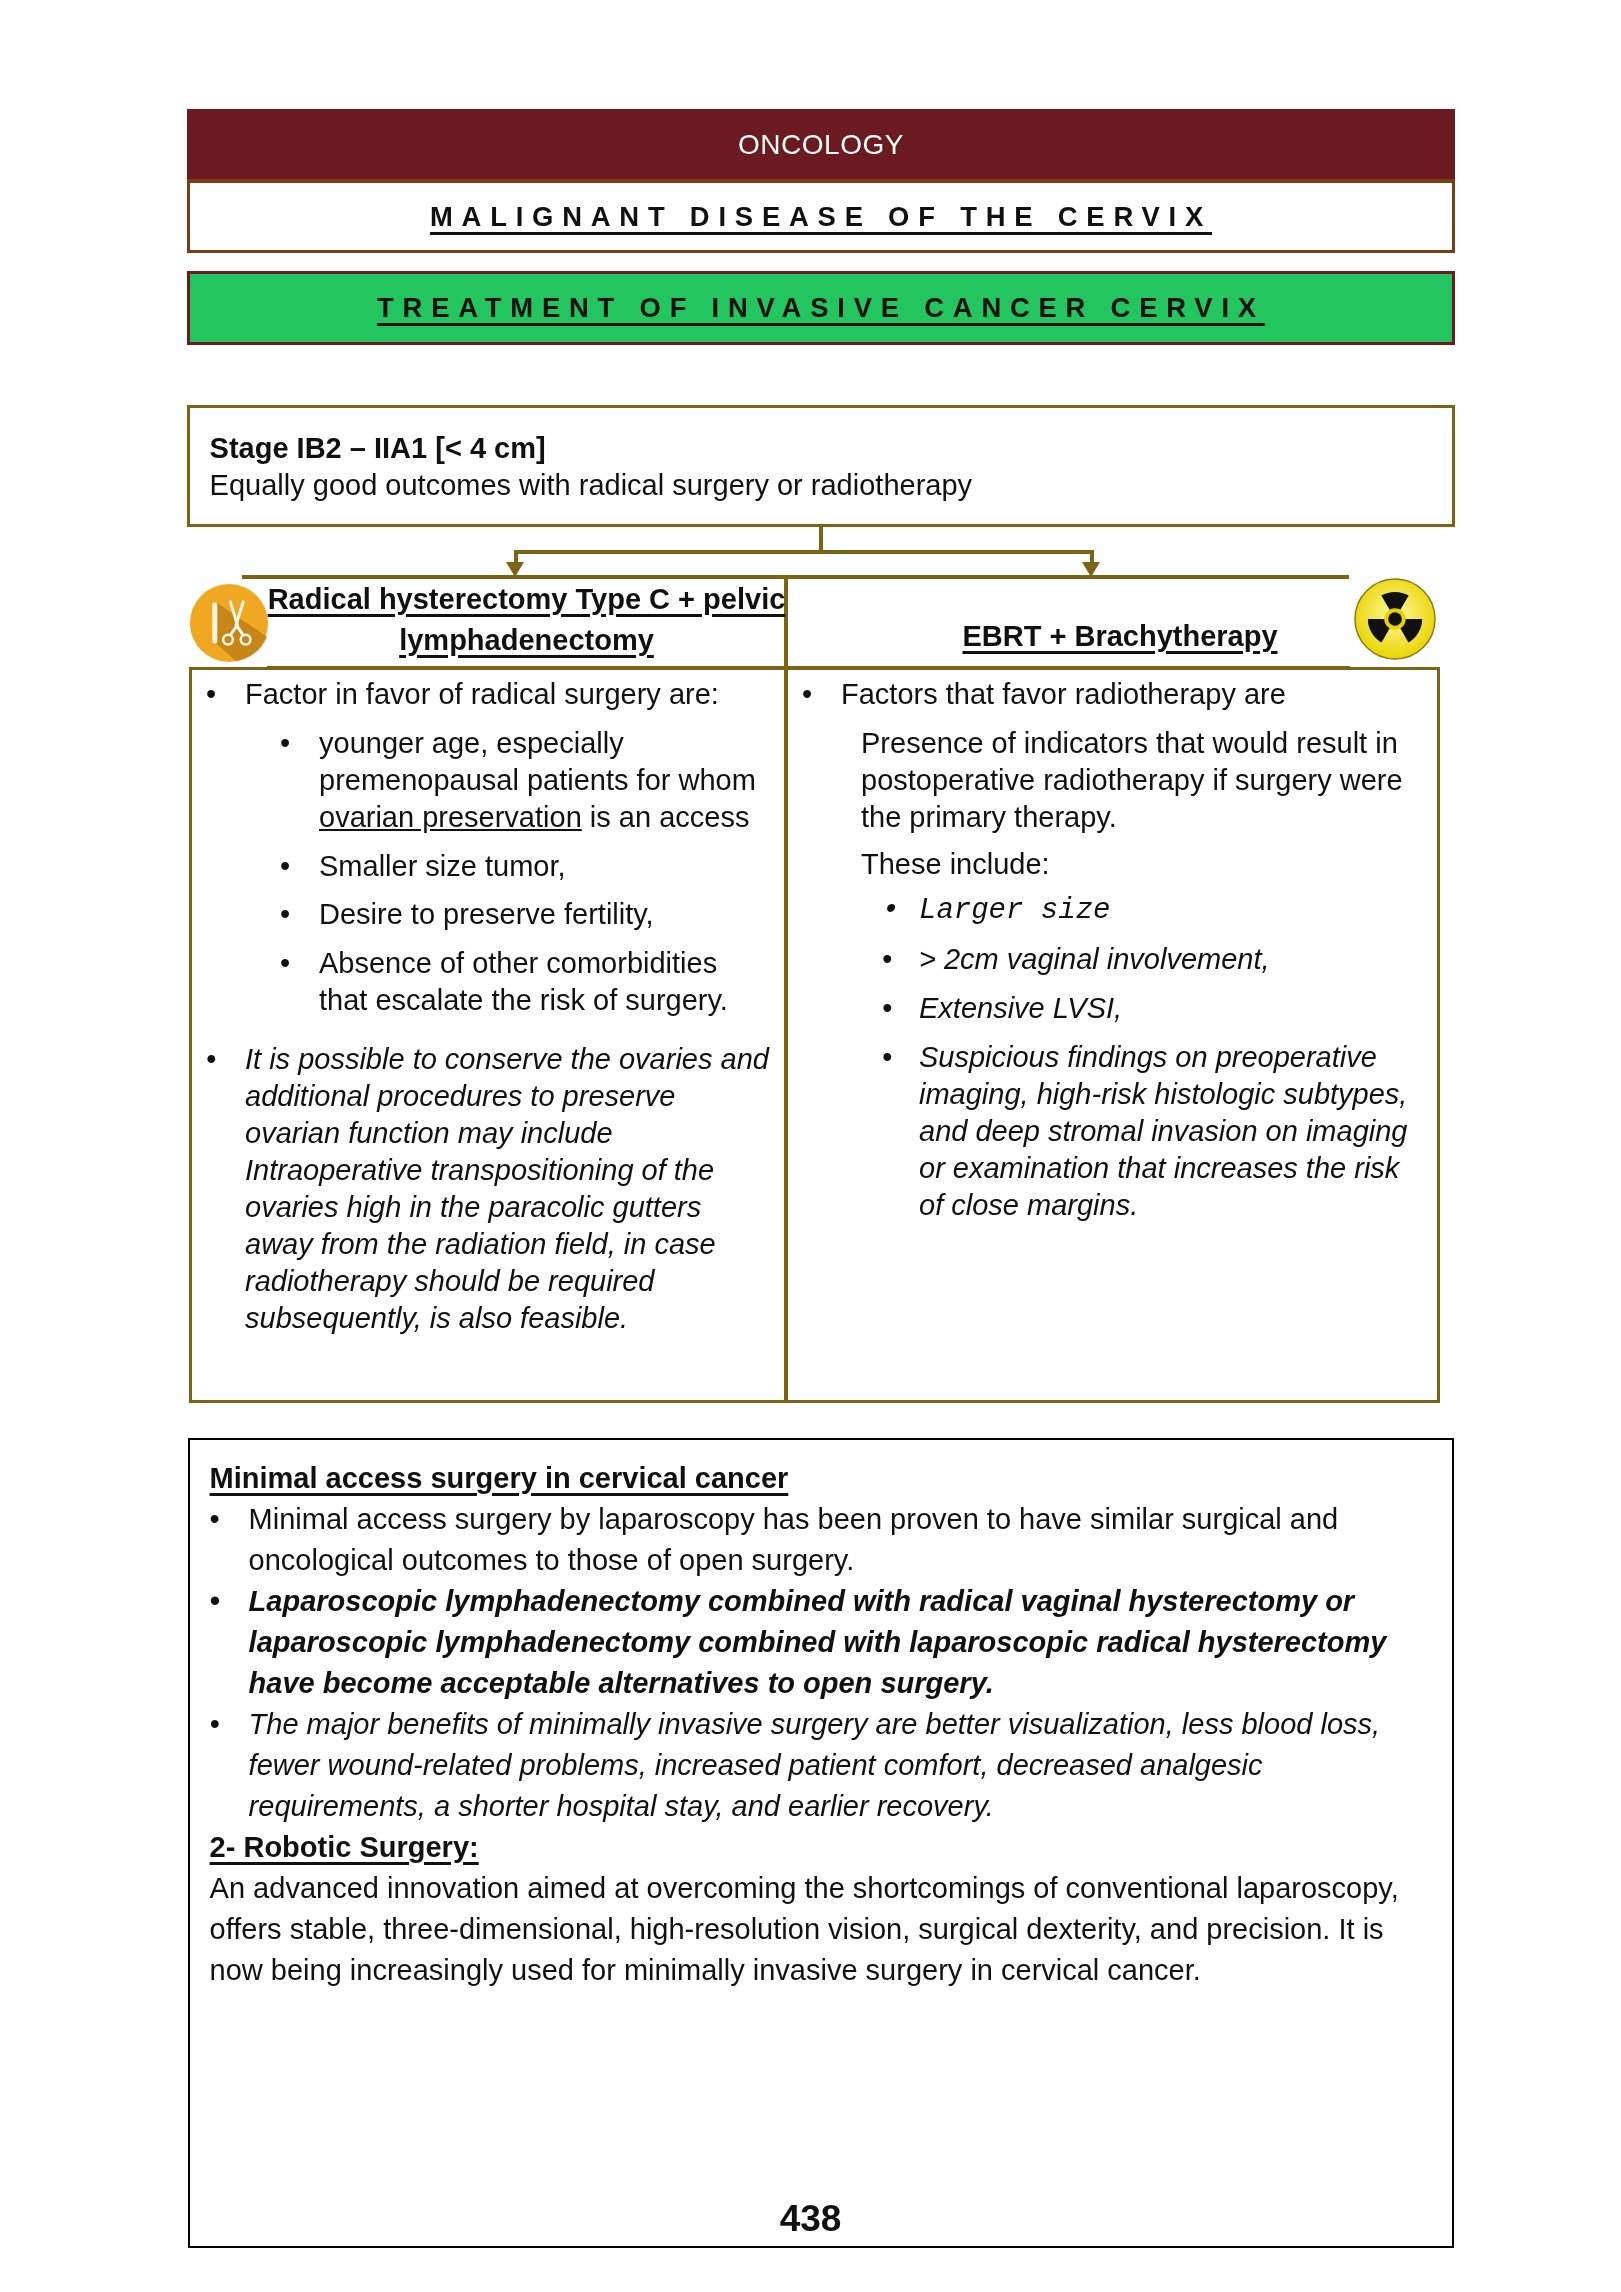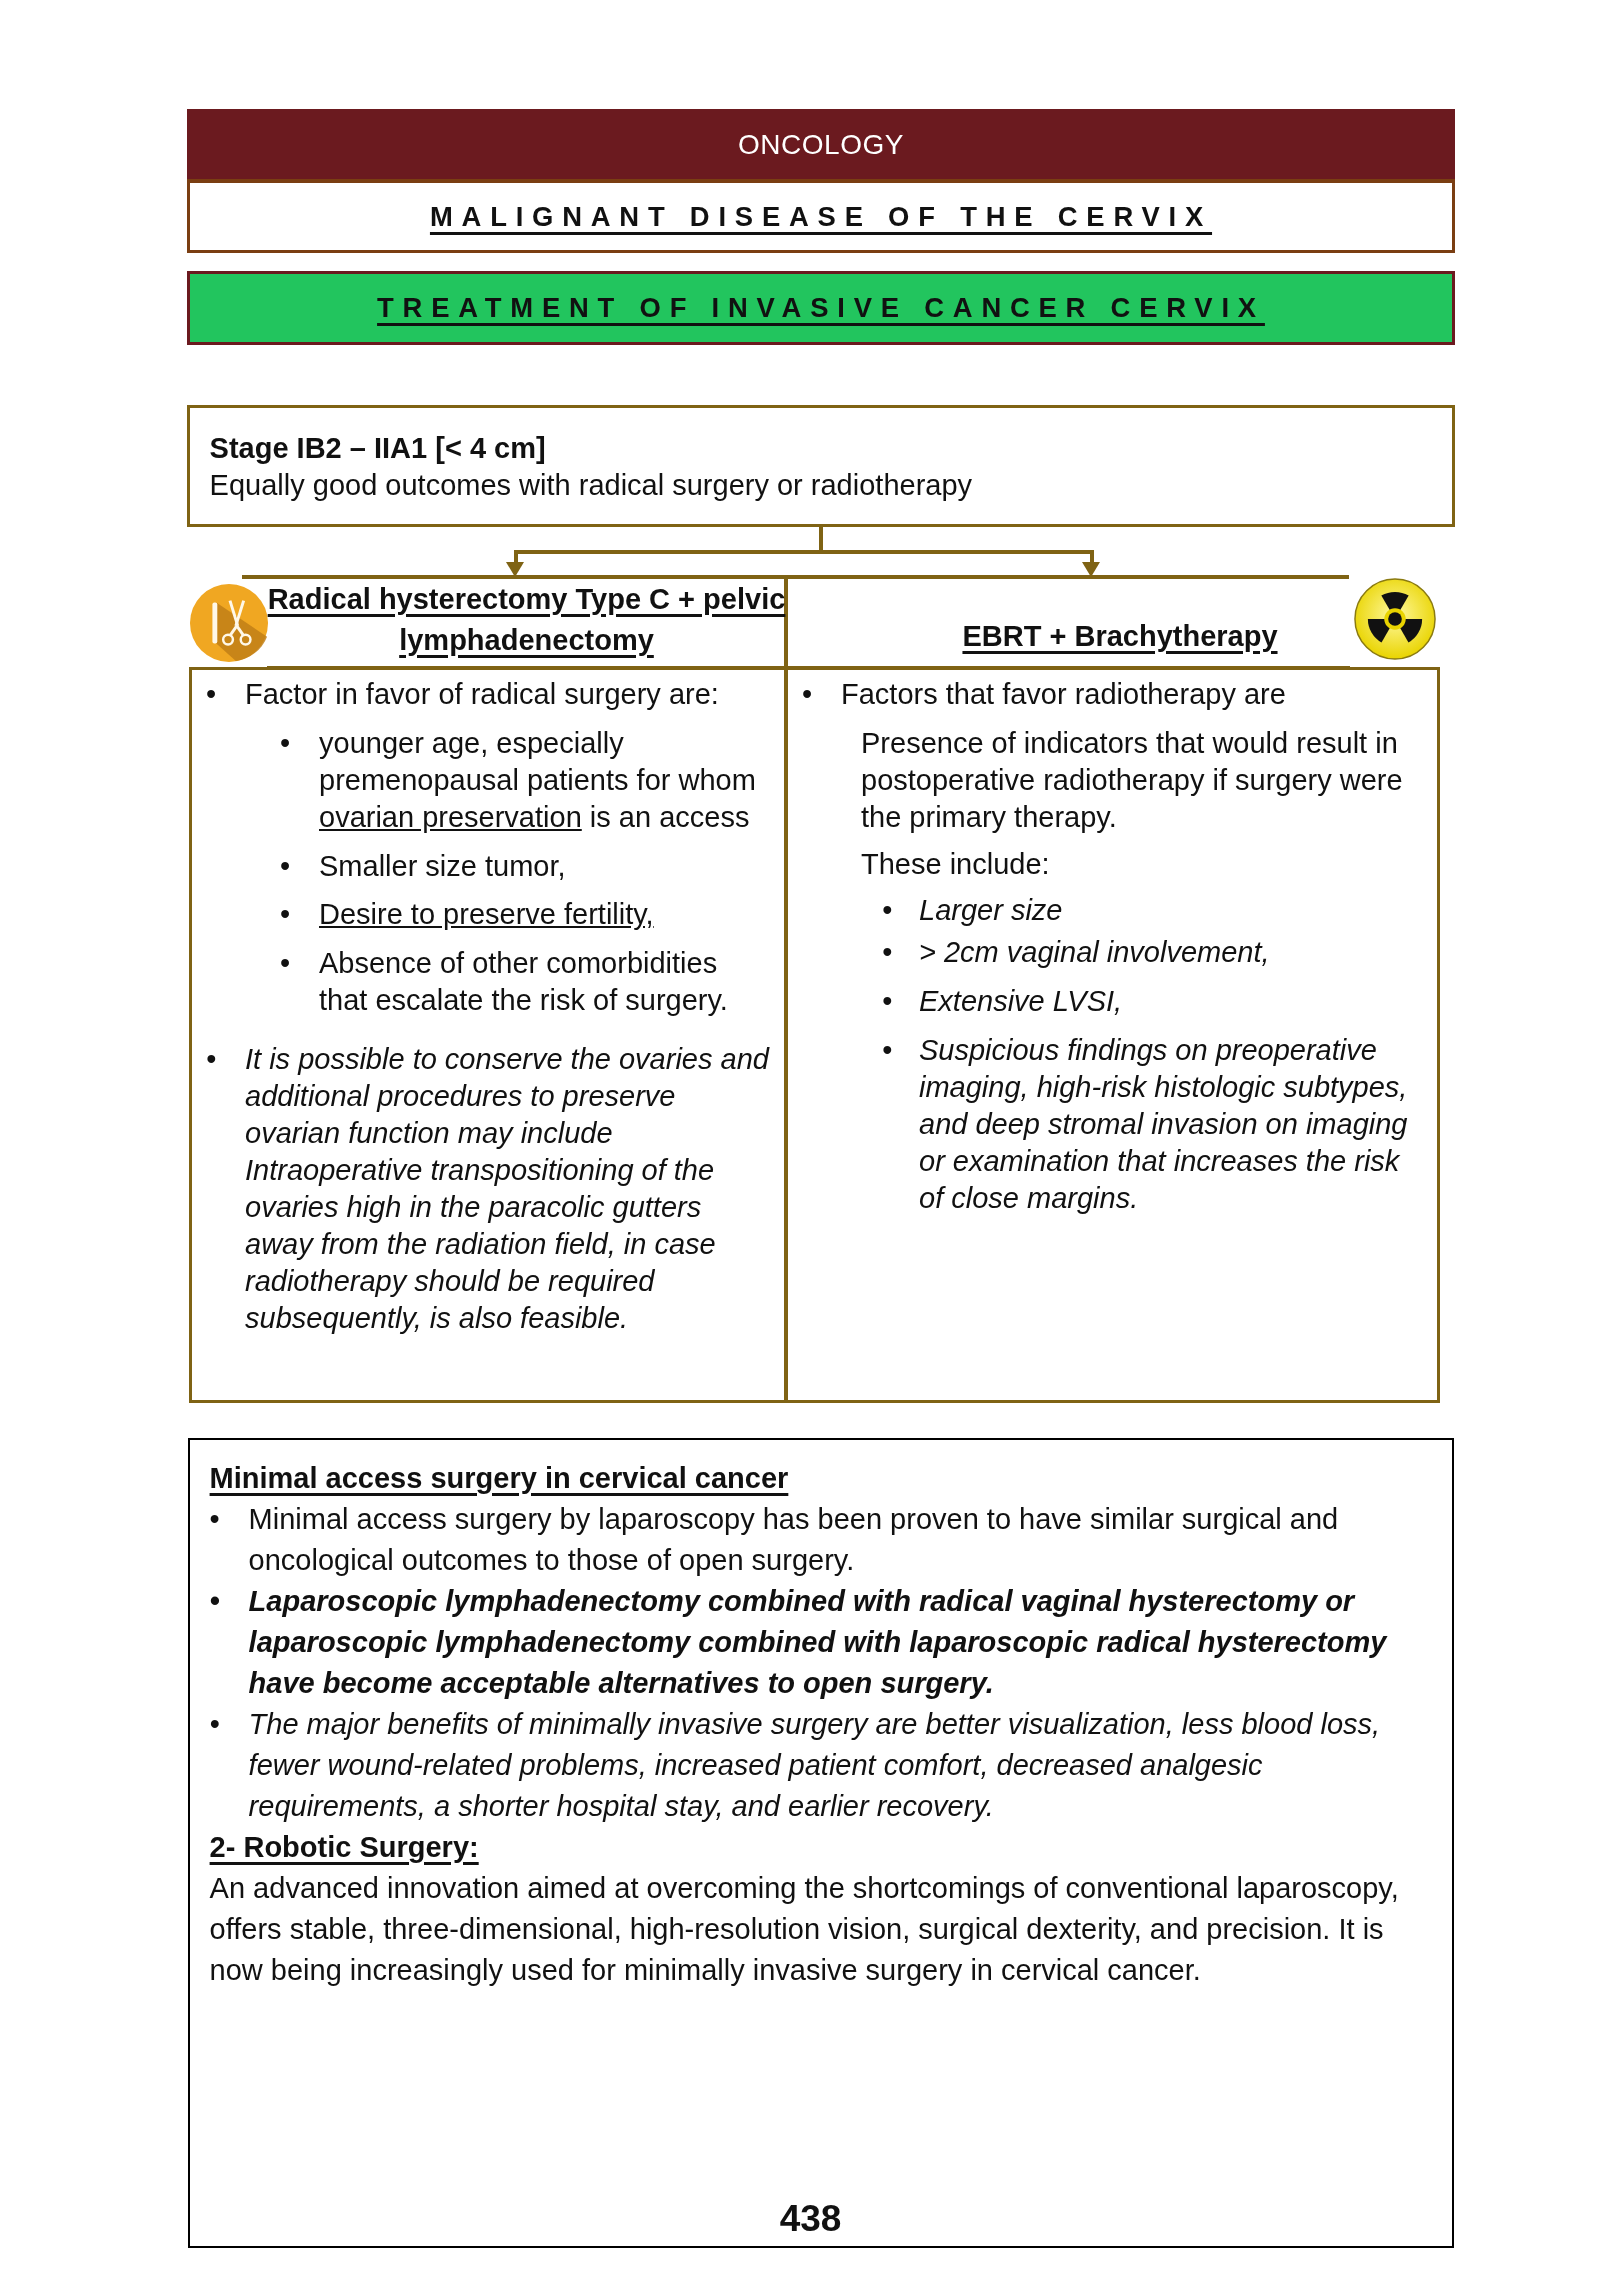--- a/index.html
+++ b/index.html
@@ -103,36 +103,36 @@
 
 <div class="abs col-text" style="left:206px;top:676px;width:564px;">
   <ul>
     <li class="b"><span>Factor in favor of radical surgery are:</span></li>
   </ul>
   <ul style="margin-left:74px;margin-top:11.8px;">
     <li class="b" style="margin-bottom:11.8px;">
       <span>younger age, especially premenopausal patients for whom </span><span class="underline">ovarian preservation</span><span> is an access</span>
     </li>
     <li class="b" style="margin-bottom:11.8px;"><span>Smaller size tumor,</span></li>
-    <li class="b" style="margin-bottom:11.8px;text-decoration:underline;"><span>Desire to preserve fertility,</span></li>
+    <li class="b" style="margin-bottom:11.8px;"><span>Desire to preserve fertility,</span></li>
     <li class="b"><span>Absence of other comorbidities that escalate the risk of surgery.</span></li>
   </ul>
   <ul style="margin-top:21.6px;">
     <li class="b it"><span>It is possible  to  conserve the ovaries and additional procedures to preserve ovarian function may include Intraoperative transpositioning of the ovaries  high in the paracolic gutters away from the radiation field, in case radiotherapy should be required subsequently, is also feasible.</span></li>
   </ul>
 </div>
 
 <div class="abs col-text" style="left:802px;top:676px;width:627px;">
   <ul>
     <li class="b"><span>Factors that favor radiotherapy are</span></li>
   </ul>
   <div style="margin-left:59px;margin-top:11.8px;">Presence of indicators that would result in postoperative radiotherapy if surgery were the primary therapy.</div>
   <div style="margin-left:59px;margin-top:9.8px;">These include:</div>
   <ul class="it" style="margin-left:80px;margin-top:9.8px;">
-    <li class="b" style="margin-bottom:5px;padding-left:37px;"><span>Larger size</span></li>
+    <li class="b" style="margin-bottom:12px;padding-left:37px;font-family:Liberation Mono, monospace;"><span>Larger size</span></li>
     <li class="b" style="margin-bottom:11.8px;padding-left:37px;"><span>&gt; 2cm vaginal involvement,</span></li>
     <li class="b" style="margin-bottom:11.8px;padding-left:37px;"><span>Extensive LVSI,</span></li>
     <li class="b" style="padding-left:37px;"><span>Suspicious findings on preoperative imaging, high-risk histologic subtypes, and deep stromal invasion on imaging or examination that increases the risk of close margins.</span></li>
   </ul>
 </div>
 
 <div class="abs min">
   <div class="uh">Minimal access surgery in cervical cancer</div>
   <ul>
     <li class="b"><span>Minimal access surgery by laparoscopy has been proven to have similar surgical and oncological outcomes to those of open surgery.</span></li>

